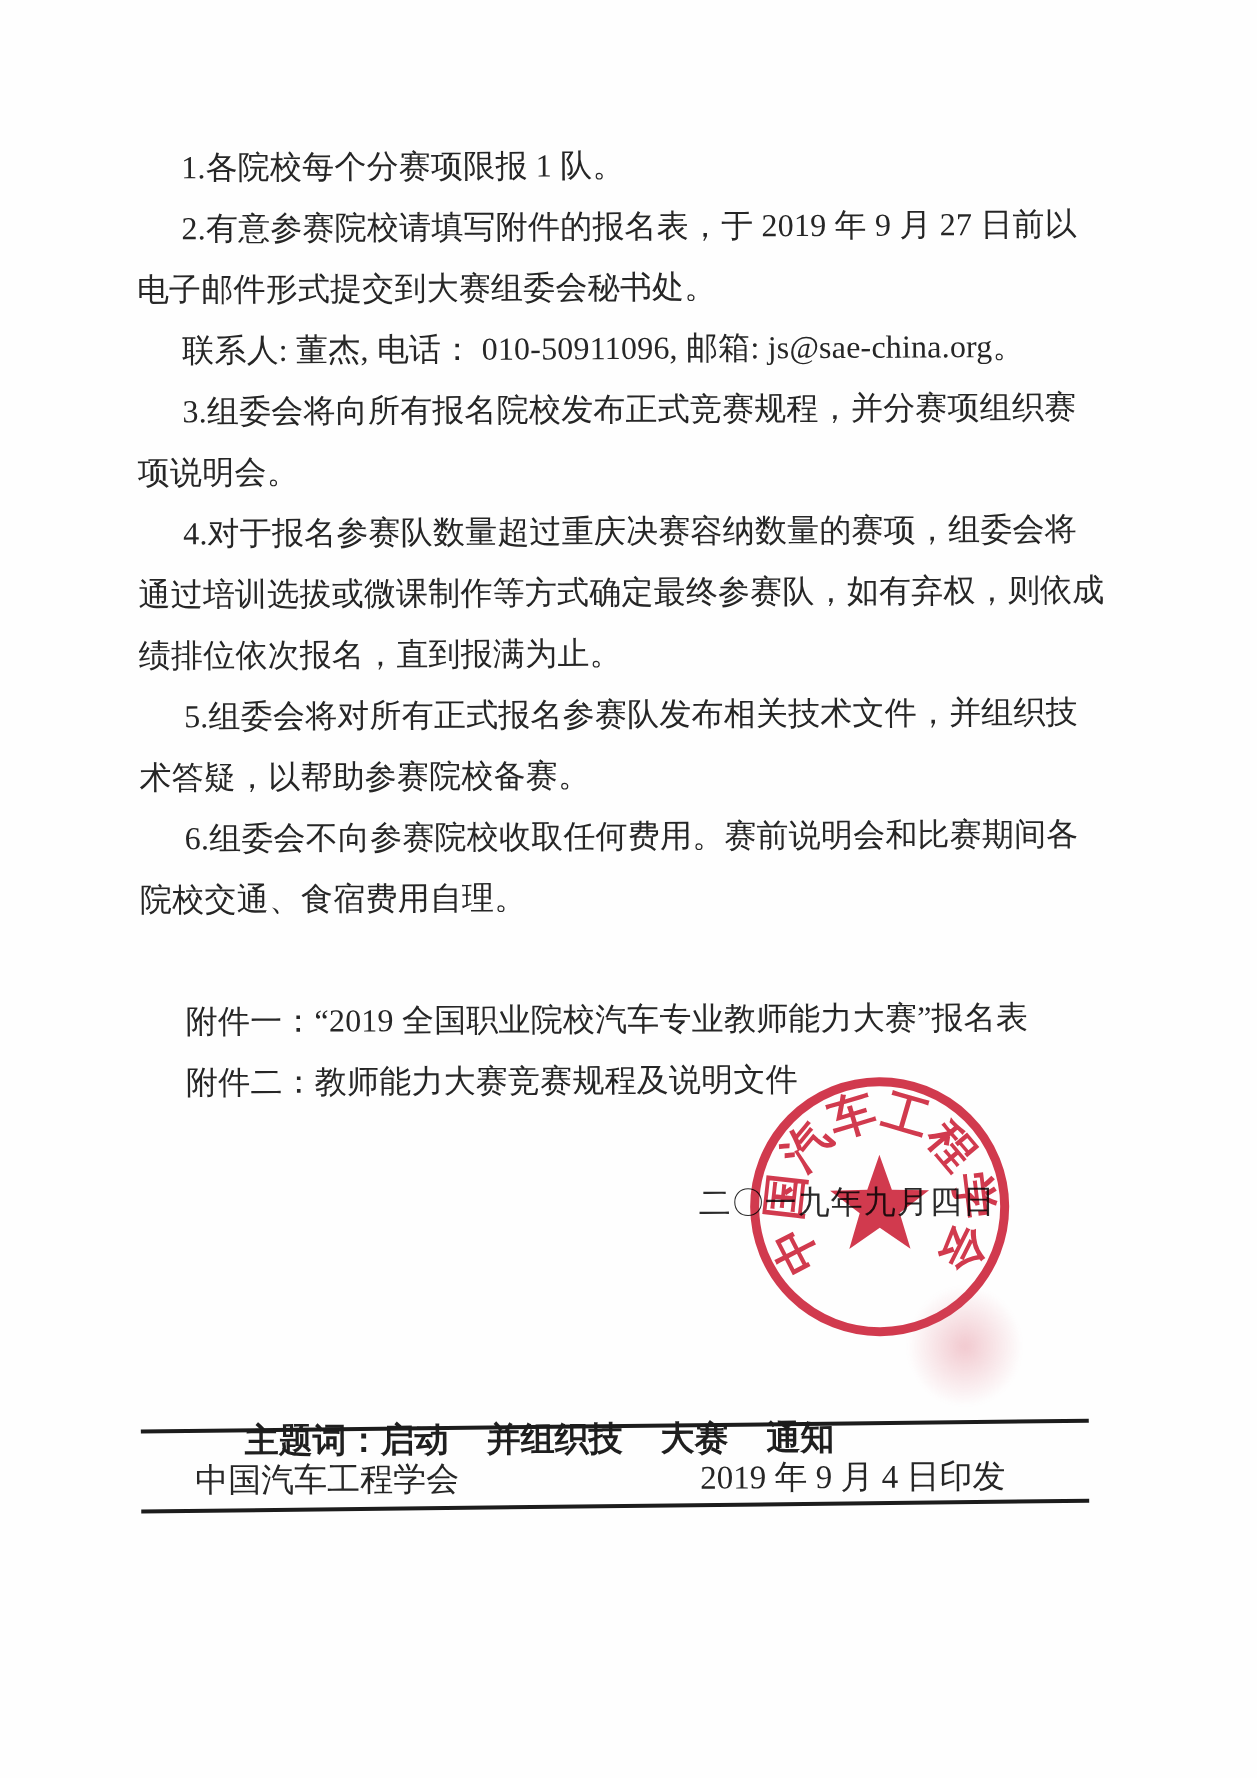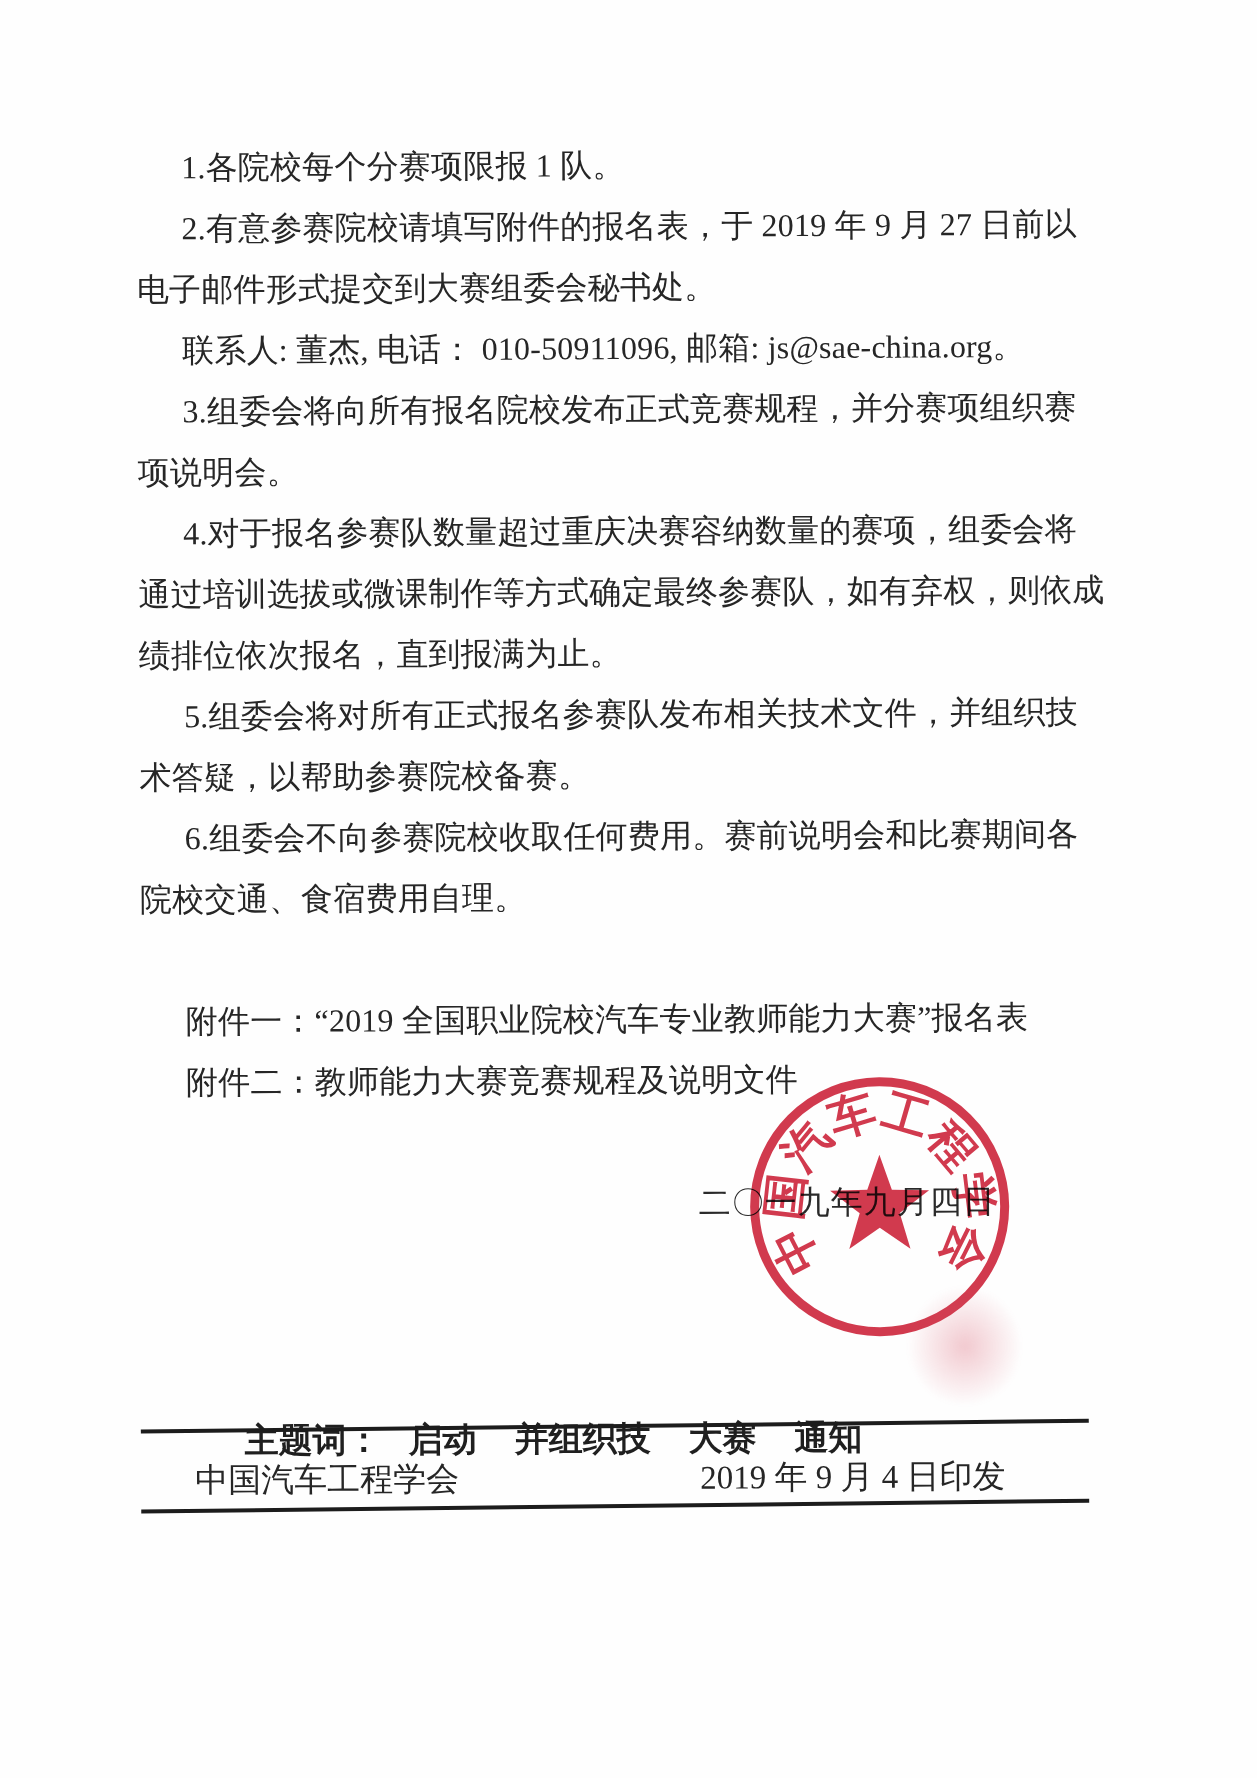--- a/index.html
+++ b/index.html
@@ -46,21 +46,21 @@
     filter:blur(2px);
     pointer-events:none;
   }
   .footer-keywords{
     position:absolute;left:185px;top:1378px;
     font-family:"Liberation Sans","DejaVu Sans",sans-serif;
     font-weight:bold;font-size:34px;line-height:40px;
     color:#1f1f1f;white-space:pre;
   }
   .footer-keywords .kw{display:inline-block;margin-right:38px;}
-  .footer-keywords .kw-label{display:inline-block;margin-right:28px;}
+  .footer-keywords .kw-label{display:inline-block;}
   .rule{
     position:absolute;left:138px;width:948px;height:4px;
     background:#1c1c1c;
     transform:rotate(-0.35deg);
   }
   .rule1{top:1424px;}
   .rule2{top:1504px;}
   .issuer-row{
     position:absolute;left:140px;top:1458px;width:948px;
     font-size:33px;line-height:40px;color:#262626;white-space:pre;

